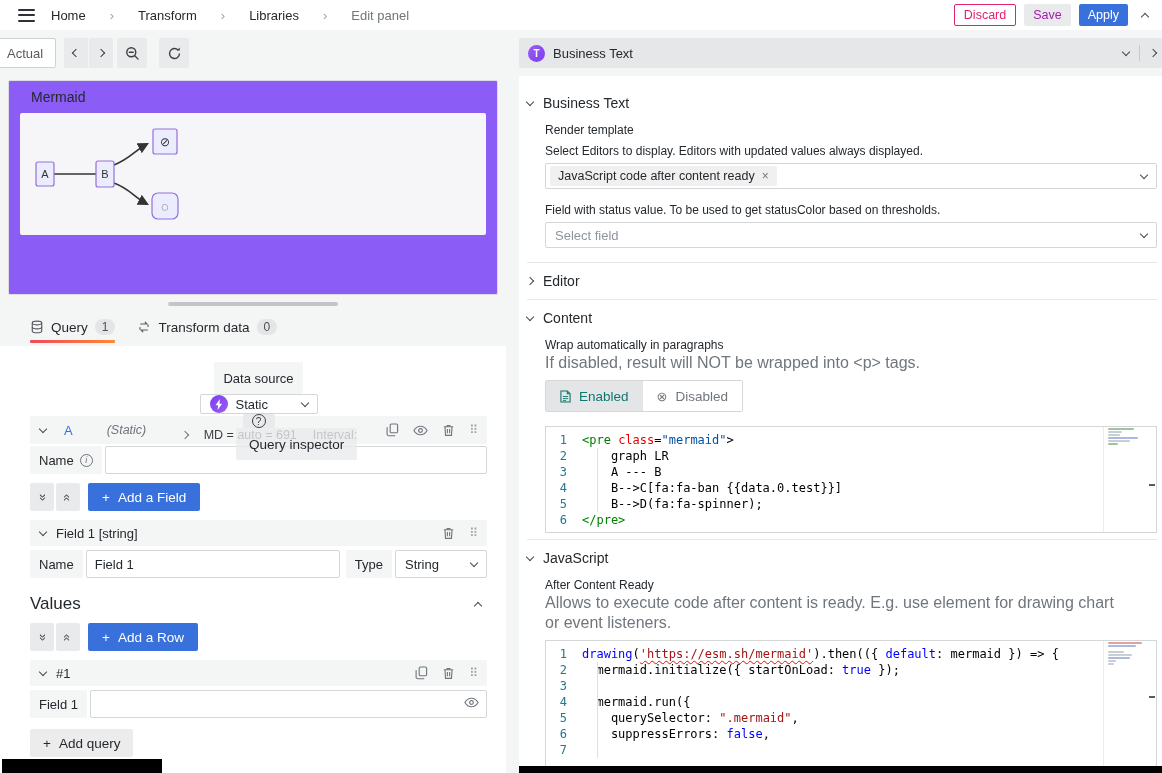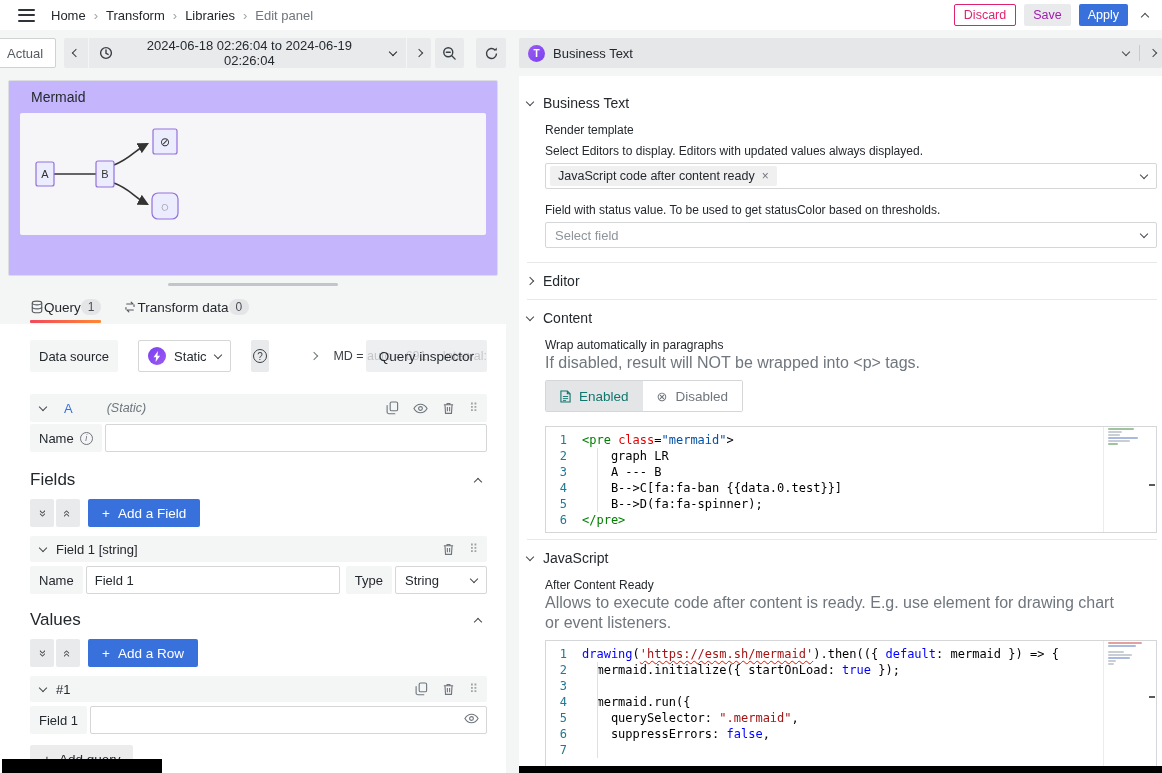--- a/index.html
+++ b/index.html
@@ -9,21 +9,21 @@
     background:#f4f5f5; color:#24292e; font-size:13px;
     position:relative; overflow:hidden;
   }
   .app { position:absolute; inset:0; }
 
   
   .top-header { position:absolute; top:0; left:0; right:0; height:30px; background:#fff;
     display:flex; align-items:center; padding:0 14px 0 18px; }
   .hamburger { width:17px; height:13px; display:flex; flex-direction:column; justify-content:space-between; cursor:pointer; }
   .hamburger span{ height:2px; background:#2f3338; border-radius:1px; }
-  .breadcrumb { display:flex; align-items:center; gap:8px; margin-left:16px; font-size:13px; }
+  .breadcrumb { display:flex; align-items:center; gap:24px; margin-left:16px; font-size:13px; }
   .breadcrumb .bc-item { color:#24292e; font-weight:500; cursor:pointer; }
   .breadcrumb .bc-sep { color:#9fa3a8; font-size:13px; }
   .breadcrumb .bc-last { color:#6f767d; font-weight:400; }
   .header-actions { margin-left:auto; display:flex; align-items:center; gap:8px; }
   .btn { border:none; border-radius:2px; font-size:12.5px; height:22px; padding:0 9px;
     display:inline-flex; align-items:center; gap:6px; cursor:pointer; font-family:inherit; }
   .btn-destructive { background:#fff; border:1px solid #e0226e; color:#e0226e; font-weight:500; }
   .btn-secondary { background:#e9eaeb; color:#a21caf; font-weight:500; }
   .btn-primary { background:#3871dc; color:#fff; font-weight:500; }
   .chev { display:inline-block; width:6px; height:6px; border-right:1.6px solid currentColor; border-bottom:1.6px solid currentColor; }
@@ -40,37 +40,37 @@
   .lp-toolbar { padding:8px 0 0 0; height:38px; display:flex; align-items:flex-start; }
   .tb-btn { height:30px; background:#e9eaec; border:none; border-radius:0; color:#3a3f44;
     display:inline-flex; align-items:center; justify-content:center; cursor:pointer; font-family:inherit; font-size:13px; }
   .actual-btn { height:30px; background:#fff; border:1px solid #d0d1d3; border-radius:2px; color:#555b61;
     padding:0 12px; margin-left:-6px; font-size:13px; cursor:pointer; }
   .tb-group { display:flex; gap:1px; margin-left:8px; border-radius:2px; overflow:hidden; }
   .time-btn { padding:0 10px; gap:8px; font-weight:500; color:#24292e; }
   .tb-single { border-radius:2px; width:30px; }
 
   
-  .preview-card { margin:12px 8px 0; height:215px; background:#c4b5fd; border:1px solid #dcdee1; border-radius:2px; }
+  .preview-card { margin:12px 8px 0; height:215px; background:#8b5cf6; border:1px solid #dcdee1; border-radius:2px; }
   .panel-title { padding:8px 0 0 22px; font-size:14px; font-weight:500; color:#24292e; }
   .diagram-box { margin:8px 11px 0; height:122px; background:#f6f6f8; border-radius:2px; }
   .drag-handle { width:170px; height:4px; background:#c4c5c8; border-radius:4px; margin:7px auto 0; cursor:row-resize; }
 
   
   .tab-bar { margin-top:13px; padding-left:30px; display:flex; gap:22px; height:27px; align-items:flex-start; }
-  .tab { display:flex; align-items:center; font-size:13.5px; font-weight:500; color:#24292e;
+  .tab { display:flex; align-items:center; gap:7px; font-size:13.5px; font-weight:500; color:#24292e;
     position:relative; padding-bottom:8px; cursor:pointer; }
   .tab .tab-icon { color:#55595e; display:inline-flex; }
   .tab-badge { background:#e4e5e7; border-radius:9px; padding:1px 7px; font-size:12px; font-weight:400; color:#4b5057; }
   .tab.active::after { content:""; position:absolute; left:0; right:0; bottom:0; height:3px;
     background:linear-gradient(90deg,#f2495c,#ff8833); border-radius:1px; }
 
   
   .query-area { flex:1; background:#fff; padding:16px 19px 0 30px; position:relative; }
-  .ds-row { display:flex; align-items:center; height:32px; gap:20px; }
+  .ds-row { display:flex; align-items:center; height:32px; gap:0;flex-direction:column; }
   .chip { background:#f4f5f5; border-radius:2px; padding:0 9px; display:inline-flex; align-items:center; gap:6px;
     height:100%; font-size:13px; color:#24292e; flex:none; }
   .ds-select { height:32px; background:#fff; border:1px solid #d5d6d8; border-radius:2px;
     display:flex; align-items:center; gap:8px; padding:0 9px; width:118px; cursor:pointer; }
   .ds-logo { width:18px; height:18px; border-radius:50%; background:linear-gradient(135deg,#7b3ff2,#9a5cf0);
     display:inline-flex; align-items:center; justify-content:center; flex:none; }
   .help-btn { width:32px; height:32px; background:#e9eaeb; border:none; border-radius:2px; cursor:pointer;
     display:inline-flex; align-items:center; justify-content:center; color:#3a3f44; }
   .circ { width:14px; height:14px; border:1.3px solid currentColor; border-radius:50%; font-size:10px;
     display:inline-flex; align-items:center; justify-content:center; }
@@ -198,30 +198,20 @@
   </header>
 
   <section class="left-pane">
 
     <div class="lp-toolbar">
       <button class="actual-btn">Actual</button>
       <div class="tb-group">
         <button class="tb-btn" style="width:24px;">
             <span class="chev left" style="transform:rotate(135deg);"></span>
           </button>
-        <button class="tb-btn time-btn">
-          <span style="display:inline-flex;color:#3a3f44;">
-            <svg width="14" height="14" viewBox="0 0 14 14">
-                <circle cx="7" cy="7" r="5.4" fill="none" stroke="currentColor" stroke-width="1.4"></circle>
-                <path d="M7 4v3.3l2.1 1.1" fill="none" stroke="currentColor" stroke-width="1.4" stroke-linecap="round"></path>
-              </svg>
-          </span>
-          <span>2024-06-18 02:26:04 to 2024-06-19 02:26:04</span>
-          <span class="chev down" style="margin-left:4px;"></span>
-        </button>
         <button class="tb-btn" style="width:24px;">
             <span class="chev right"></span>
           </button>
       </div>
       <button class="tb-btn tb-single" style="margin-left:4px;">
         <span style="display:inline-flex;">
           <svg width="15" height="15" viewBox="0 0 16 16">
               <circle cx="6.7" cy="6.7" r="4.8" fill="none" stroke="currentColor" stroke-width="1.5"></circle>
               <path d="M10.4 10.4L14 14" stroke="currentColor" stroke-width="1.5" stroke-linecap="round"></path>
               <path d="M4.6 6.7h4.2" stroke="currentColor" stroke-width="1.5" stroke-linecap="round"></path>
@@ -347,24 +337,20 @@
       </div>
 
       <div class="inline-row">
         <span class="chip">
           <span>Name</span>
           <span class="circ" style="width:13px;height:13px;font-size:9px;font-style:italic;color:#6f767d;">i</span>
         </span>
         <input class="text-input" value="" style="">
       </div>
 
-      <div class="sec-heading">
-        <span>Fields</span>
-        <span class="chev up"></span>
-      </div>
       <div class="mini-actions">
         <button class="sq-btn">
             <span class="dbl down">«</span>
           </button>
         <button class="sq-btn">
             <span class="dbl up">«</span>
           </button>
         <button class="btn-blue">
             <span>+</span>
             <span>Add a Field</span>

